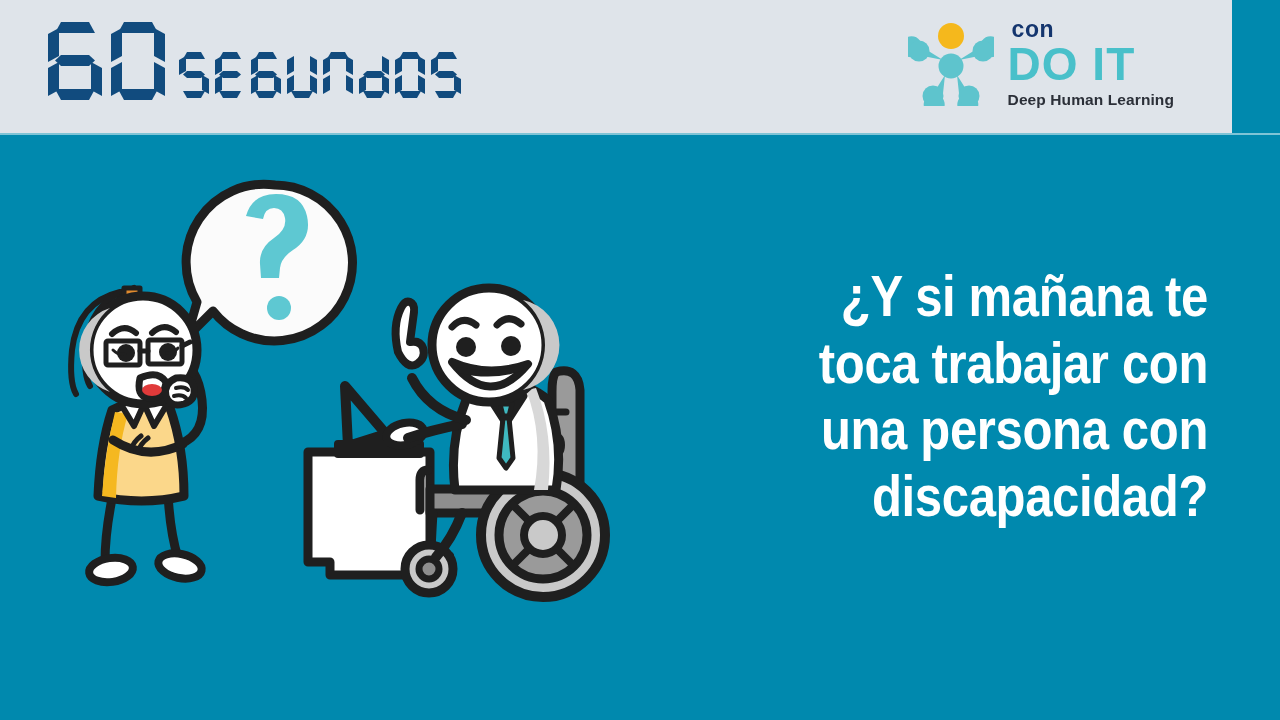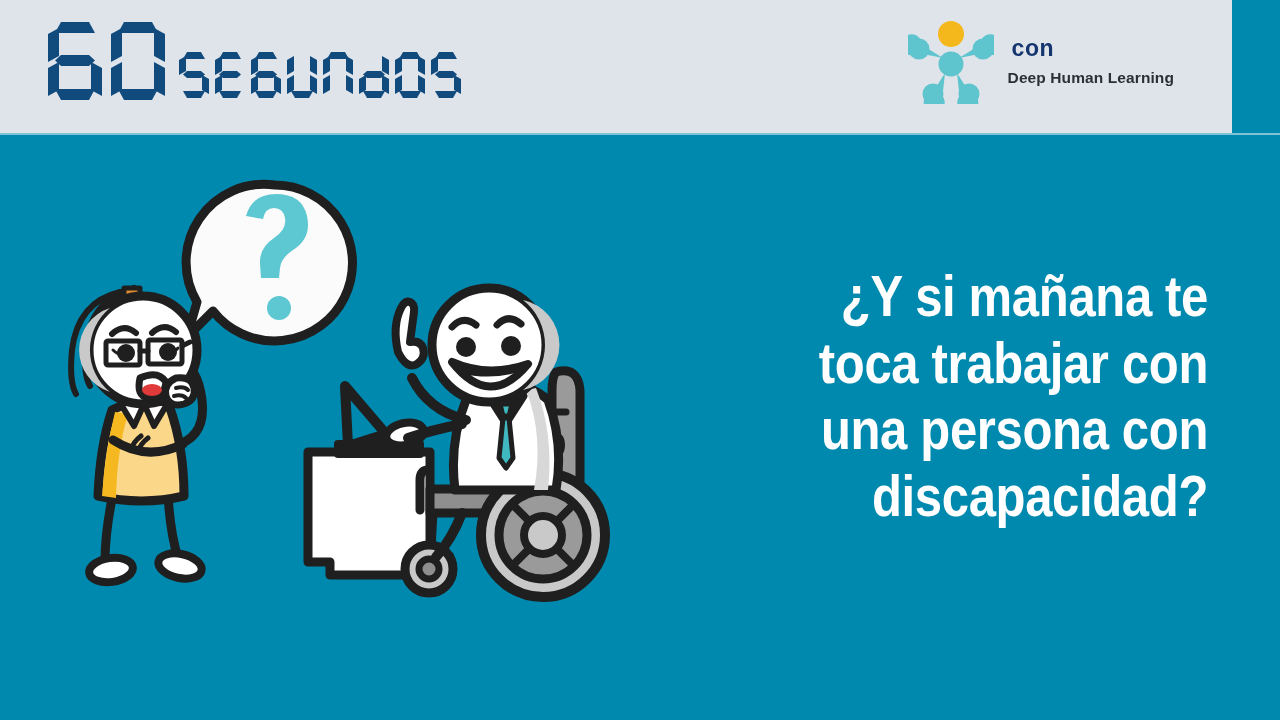--- a/index.html
+++ b/index.html
@@ -73,21 +73,21 @@
   .brand-con {
     font-size:23px; font-weight:700; color:#14356e;
     line-height:1; letter-spacing:.5px; margin-left:4px;
   }
   .brand-doit {
     font-size:46px; font-weight:700; color:#49c0ca;
     line-height:1.02; letter-spacing:1px;
   }
   .brand-tag {
     font-size:15.5px; font-weight:700; color:#2b2f38;
-    line-height:1; margin-top:10px; letter-spacing:.1px;
+    line-height:1; margin-top:4px; letter-spacing:.1px;
   }
 
   
   .stage { position:absolute; left:0; top:135px; width:1280px; height:585px; }
 
   .headline {
     position:absolute; right:72px; top:263px;
     width:470px;
     text-align:right;
     color:#ffffff;
@@ -214,20 +214,21 @@
             <circle cx="11" cy="31" r="10.5"></circle>
             <circle cx="75" cy="31" r="10.5"></circle>
             <circle cx="25" cy="76" r="10.5"></circle>
             <circle cx="61" cy="76" r="10.5"></circle>
           </g>
           <circle cx="43" cy="16" r="13" fill="#f5b81c"></circle>
         </svg>
       </div>
       <div class="brand-text">
         <div class="brand-con">con</div>
+        <div class="brand-doit">DO IT</div>
         <div class="brand-tag">Deep Human Learning</div>
       </div>
     </div>
   </div>
   <div class="header-rule"></div>
 
   <div class="stage">
     
   </div>
 

